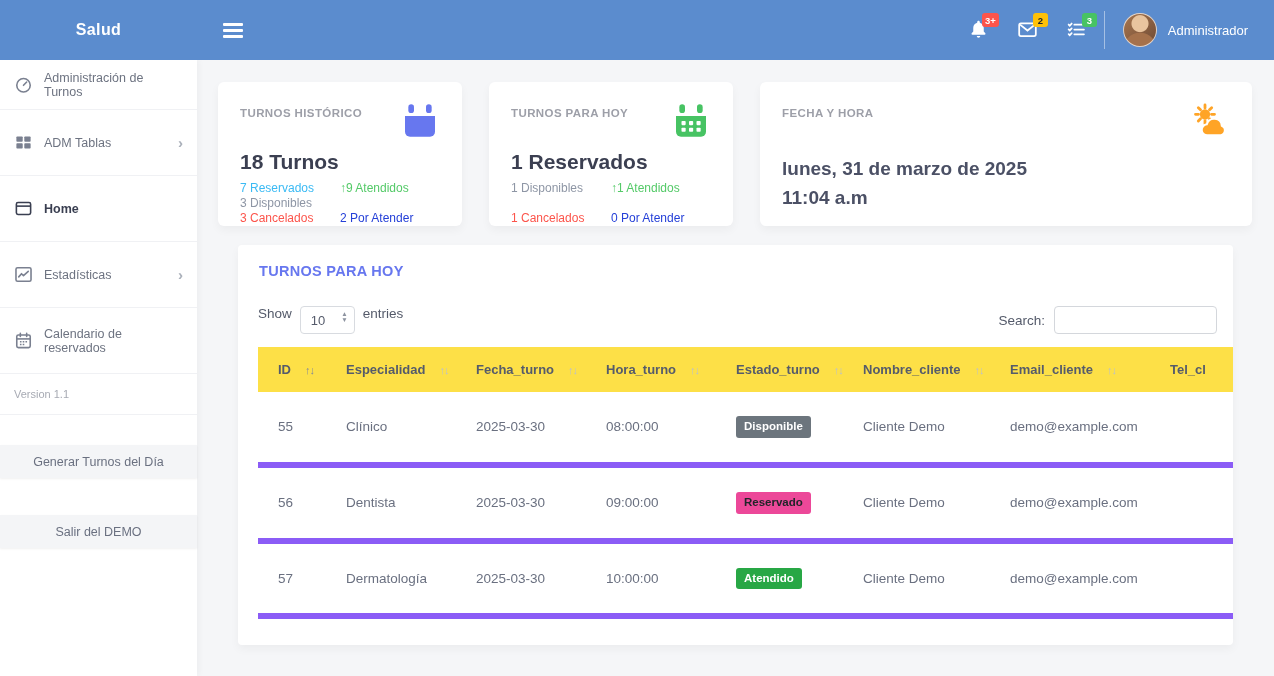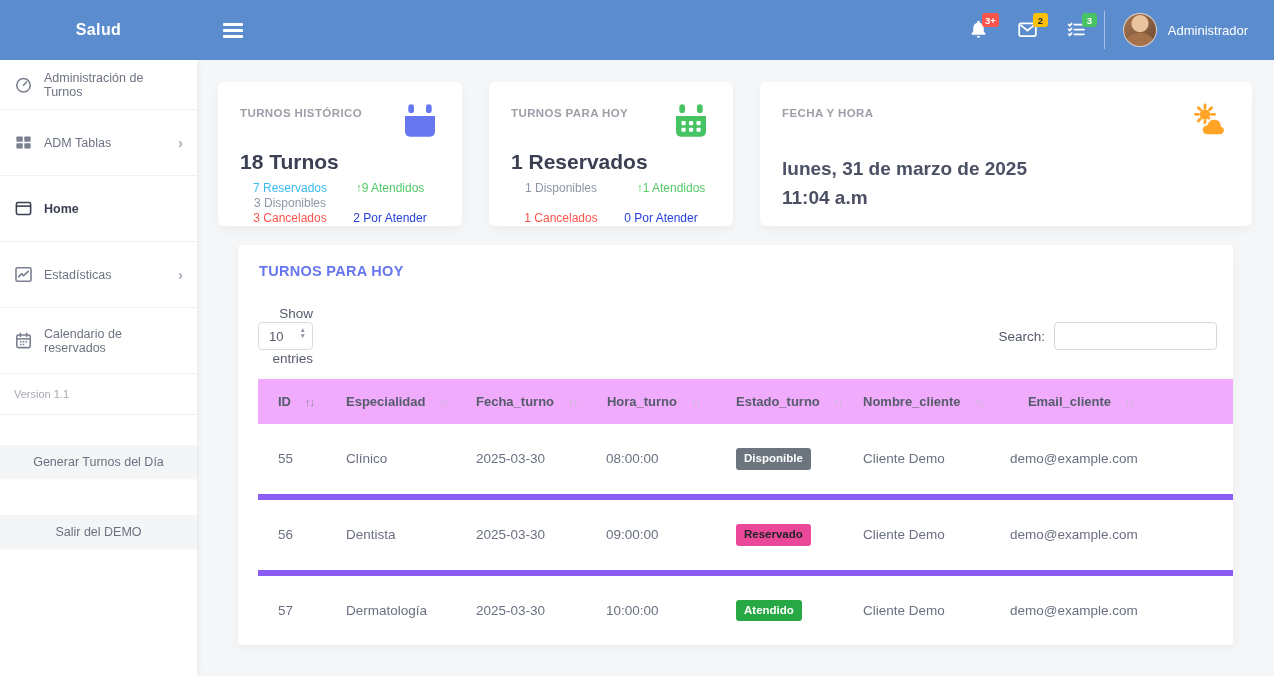--- a/index.html
+++ b/index.html
@@ -51,47 +51,47 @@
   .cards-row { display:flex; gap:27px; margin:22px 22px 0 0; }
   .card { background:#fff; border-radius:6px; box-shadow:0 4px 10px rgba(0,0,0,.045); height:144px; padding:19px 22px; }
   .card.small { width:244px; flex:none; }
   .card.wide { flex:1; }
   .card-head { display:flex; justify-content:space-between; align-items:flex-start; }
   .card-title { font-size:11.5px; font-weight:bold; color:#9d9fa8; letter-spacing:.4px; padding-top:6px; }
   .card-icon { width:40px; height:40px; }
   .card-icon svg { width:100%; height:100%; display:block; }
   .card-value { font-size:21px; font-weight:bold; color:#3b3f51; margin-top:9px; }
   .stats { display:flex; margin-top:7px; }
-  .stat-col { flex:1; display:flex; flex-direction:column; justify-content:space-between; height:44px; font-size:12px;text-align:center; }
+  .stat-col { flex:1; display:flex; flex-direction:column; justify-content:space-between; height:44px; font-size:12px; }
   .stat-line { line-height:14px; }
   .up-arrow::before { content:"\2191 "; font-weight:bold; }
   .fecha-line { font-size:19px; font-weight:bold; color:#4b5065; margin-top:17px; }
   .fecha-line.time { margin-top:7px; }
 
   
   .section-heading { margin:66px 0 0 10px; font-size:22px; font-weight:500; color:#545a6b; }
   .table-card { margin:19px 41px 0 20px; background:#fff; border-radius:4px; box-shadow:0 4px 10px rgba(0,0,0,.045);
     padding-top:18px; height:400px; overflow:hidden; }
   .table-title { margin-left:21px; font-size:14.5px; font-weight:bold; color:#6777ef; letter-spacing:.3px; }
   .table-controls { display:flex; align-items:center; justify-content:space-between; margin:27px 16px 13px 20px; }
-  .show-group { display:flex; align-items:flex-end; gap:1px; font-size:13.5px; color:#545a6a;flex-direction:column; }
+  .show-group { display:flex; align-items:flex-start; gap:8px; font-size:13.5px; color:#545a6a; }
   .select-box { position:relative; }
   .select-box select { width:55px; height:28px; border:1px solid #d8dbe0; border-radius:4px; background:#fff;
     font-family:inherit; font-size:13px; color:#555b6b; padding:0 18px 0 10px; appearance:none; -webkit-appearance:none; cursor:pointer; }
   .select-arrows { position:absolute; right:7px; top:5px; display:flex; flex-direction:column; pointer-events:none; color:#8d93a0; }
   .select-arrows i { font-style:normal; font-size:6.5px; line-height:6px; }
   .select-arrows i.up::before { content:"\25B2"; }
   .select-arrows i.down::before { content:"\25BC"; }
   .search-group { display:flex; align-items:center; gap:9px; font-size:13.5px; color:#545a6a; }
   .search-group input { width:163px; height:28px; border:1px solid #d4d7dc; border-radius:4px; padding:0 8px;
     font-family:inherit; font-size:13px; color:#444; background:#fff; }
 
   .table-clip { margin-left:20px; overflow:hidden; }
   table { width:1034px; table-layout:fixed; border-collapse:collapse; }
-  thead th { background:#f0abfc; text-align:right; font-size:13px; font-weight:bold; color:#555b6b;
+  thead th { background:#fde047; text-align:left; font-size:13px; font-weight:bold; color:#555b6b;
     padding:15px 18px 15px 18px; position:relative; white-space:nowrap; cursor:pointer; }
   thead th:first-child { padding-left:20px; }
   .sort::after { content:"\2191\2193"; font-size:11px; font-weight:normal; color:#bcc0ca; margin-left:14px; letter-spacing:-1px; }
   th.sorted .sort::after { color:#848a98; }
   tbody td { font-size:13.5px; color:#6a7080; padding:24px 18px; border-bottom:6px solid #8b5cf6; white-space:nowrap; }
   tbody td:first-child { padding-left:20px; }
   .badge { display:inline-block; padding:4px 8px; border-radius:3px; font-size:11.5px; font-weight:bold; color:#fff; line-height:1.2; }
   .badge.dark-text { color:#212529; }
 </style>
 </head>
@@ -247,21 +247,21 @@
               </svg>
           </div>
         </div>
         <div class="card-value">1 Reservados</div>
         <div class="stats">
           <div class="stat-col">
             <div class="stat-line" style="color: rgb(142, 150, 165);">1 Disponibles</div>
             <div class="stat-line" style="color: rgb(252, 84, 75);">1 Cancelados</div>
           </div>
           <div class="stat-col">
-            <div class="stat-line up-arrow" style="color: rgb(84, 202, 104); margin-left: 20px;">1 Atendidos</div>
+            <div class="stat-line up-arrow" style="color: rgb(84, 202, 104);">1 Atendidos</div>
             <div class="stat-line" style="color: rgb(37, 64, 216);">0 Por Atender</div>
           </div>
         </div>
       </div>
 
       <div class="card wide">
         <div class="card-head">
           <div class="card-title">FECHA Y HORA</div>
           <div class="card-icon" style="color: rgb(255, 164, 38);">
             <svg viewBox="0 0 24 24">

